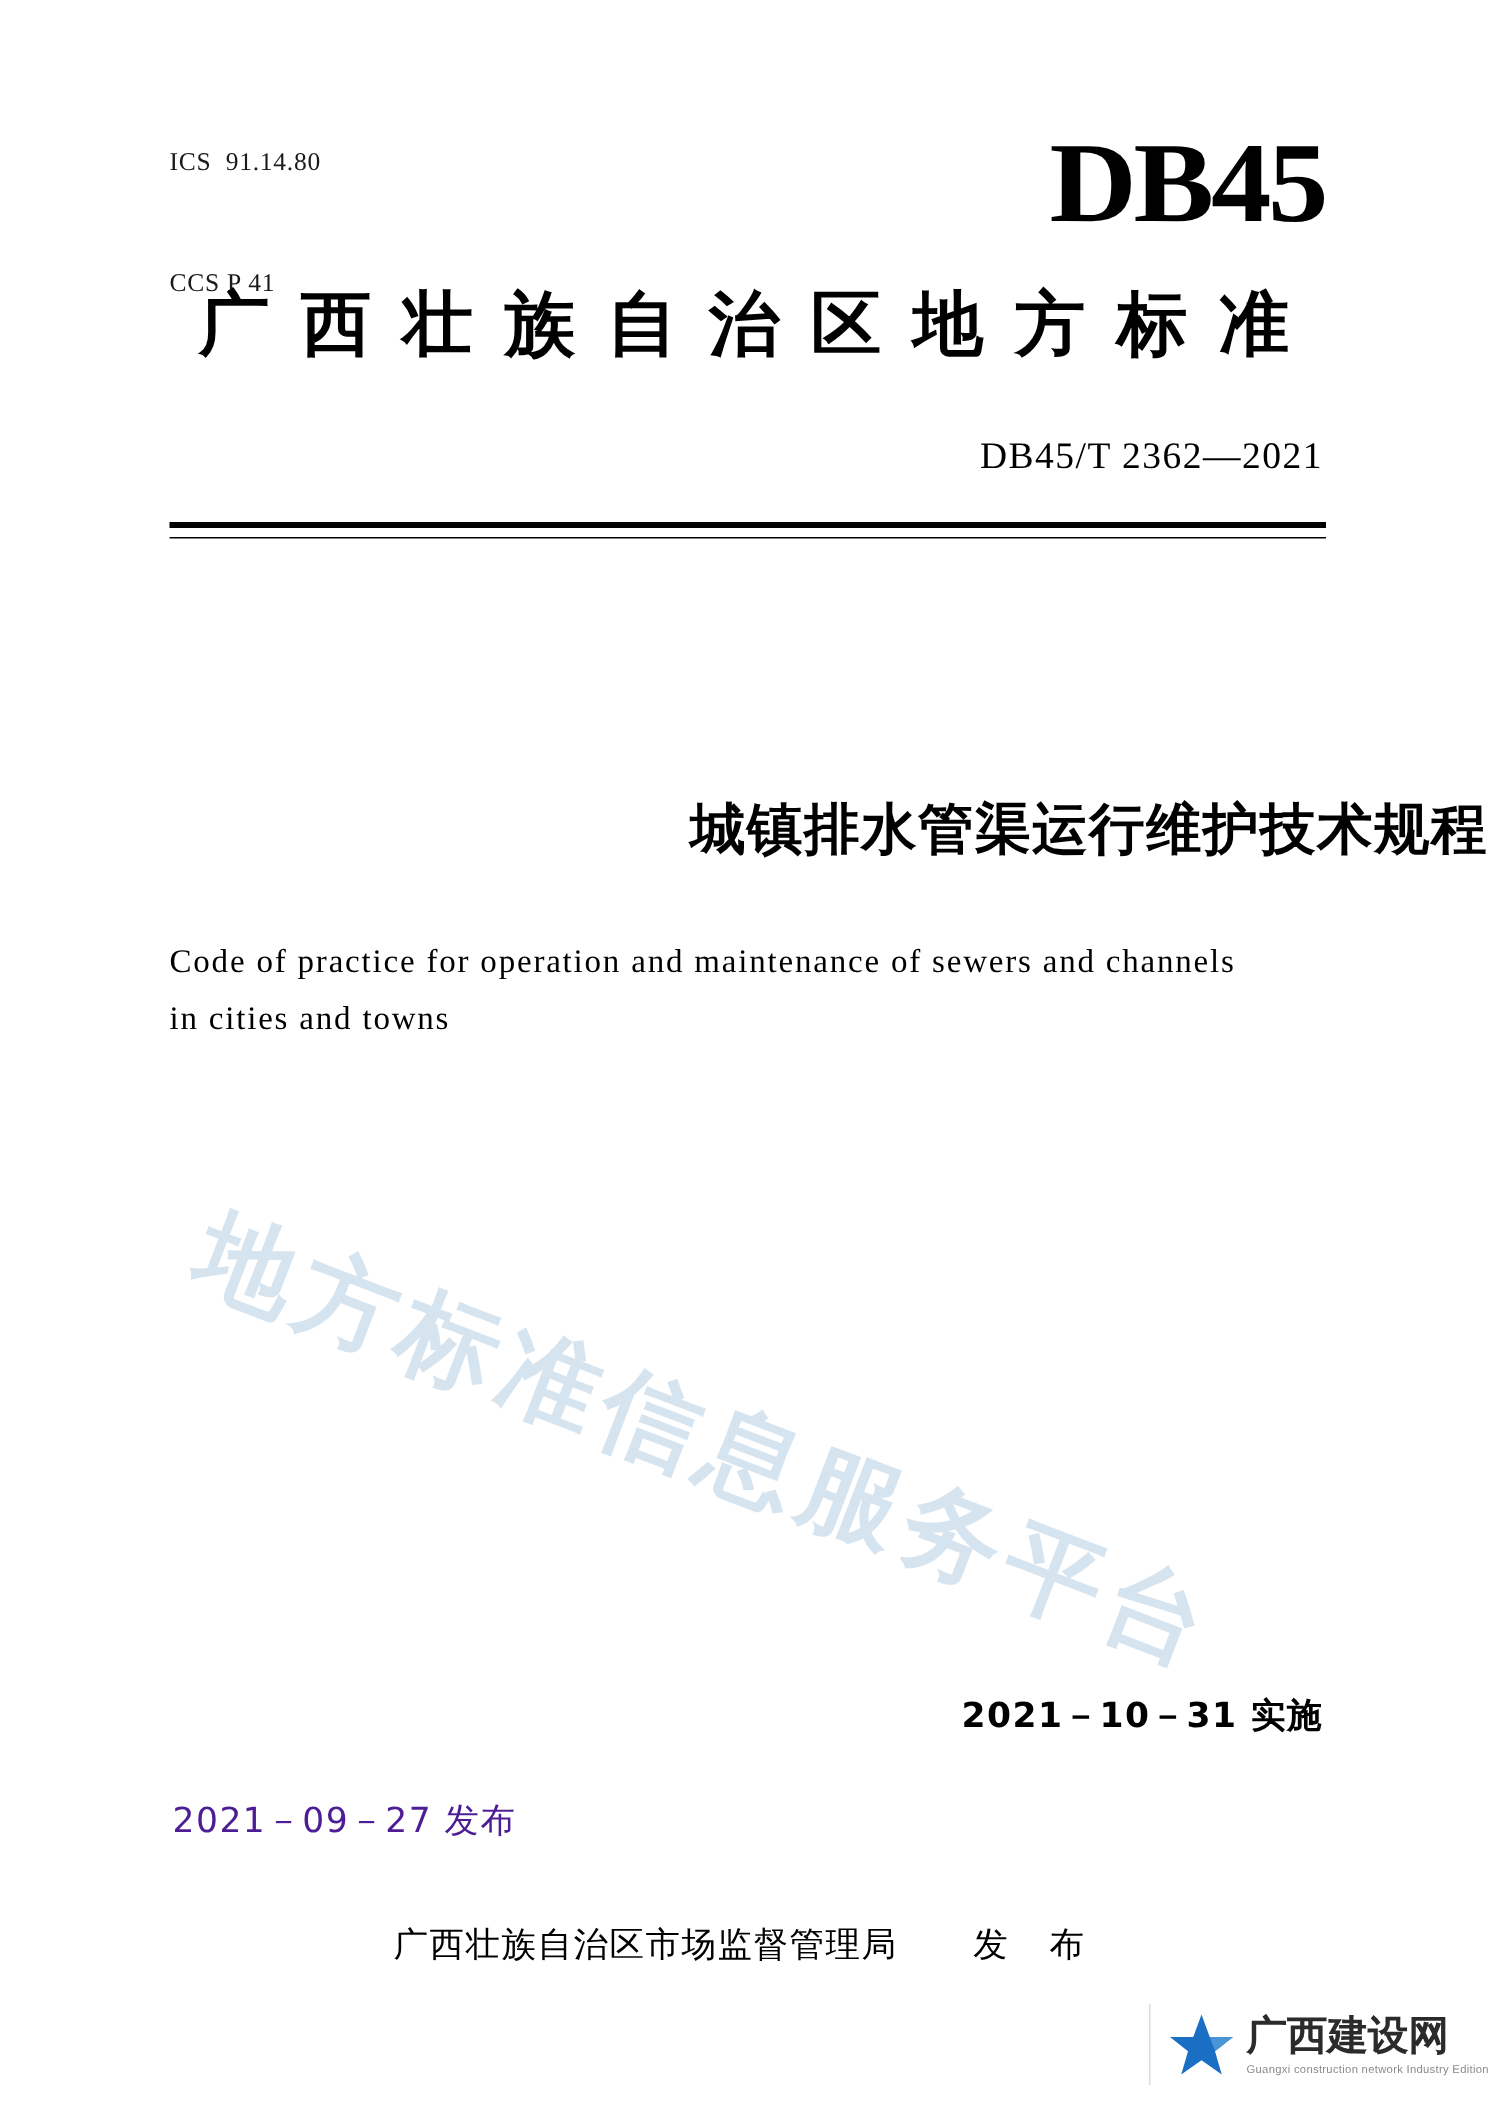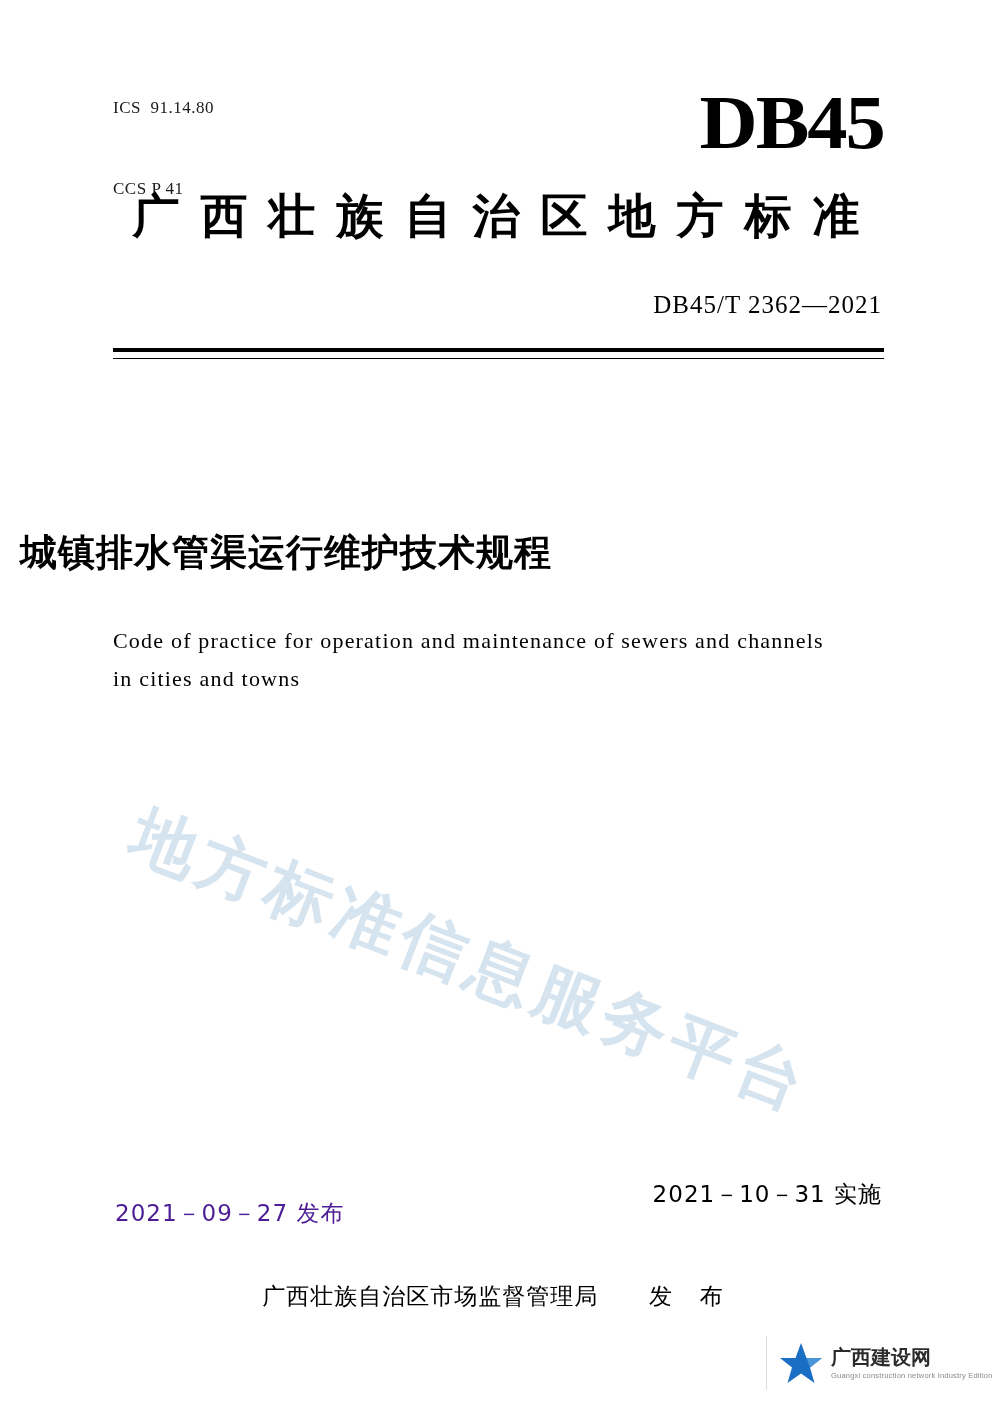--- a/index.html
+++ b/index.html
@@ -90,27 +90,26 @@
     height: 1px;
     background: #000000;
   }
 
   
   .title-cn {
     position: absolute;
     left: 0;
     right: 0;
     top: 528px;
-    text-align: left;
+    text-align: right;
     font-family: "DejaVu Sans", sans-serif;
     font-weight: bold;
     font-size: 37px;
     letter-spacing: 1px;
     color: #000000;
-    padding-left: 20px;
   }
   .title-en {
     position: absolute;
     left: 113px;
     right: 108px;
     top: 622px;
     text-align: left;
     font-family: "Liberation Serif", serif;
     font-size: 22px;
     line-height: 38px;
@@ -144,25 +143,26 @@
     left: 115px;
     top: 1198px;
     font-family: "DejaVu Sans", sans-serif;
     font-size: 23px;
     letter-spacing: 1px;
     color: #4c1d95;
   }
   .date-right {
     position: absolute;
     right: 110px;
-    top: 1179px;
+    top: 1128px;
     font-family: "DejaVu Sans", sans-serif;
     font-size: 23px;
     letter-spacing: 1px;
     color: #000000;
+    font-weight: bold;
   }
 
   
   .publisher {
     position: absolute;
     left: 0;
     right: 0;
     top: 1281px;
     text-align: center;
     font-family: "DejaVu Sans", sans-serif;
@@ -202,21 +202,21 @@
     position: absolute;
     left: 0;
     top: 0;
   }
   .site-logo .logo-text {
     margin-left: 6px;
     line-height: 1.15;
   }
   .site-logo .logo-cn {
     font-family: "DejaVu Sans", sans-serif;
-    font-size: 20px;
+    font-size: 27px;
     font-weight: bold;
     color: #2b2b2b;
     letter-spacing: 0px;
   }
   .site-logo .logo-en {
     font-family: "Liberation Sans", sans-serif;
     font-size: 7.5px;
     color: #8a8a8a;
     letter-spacing: 0.2px;
     margin-top: 3px;

